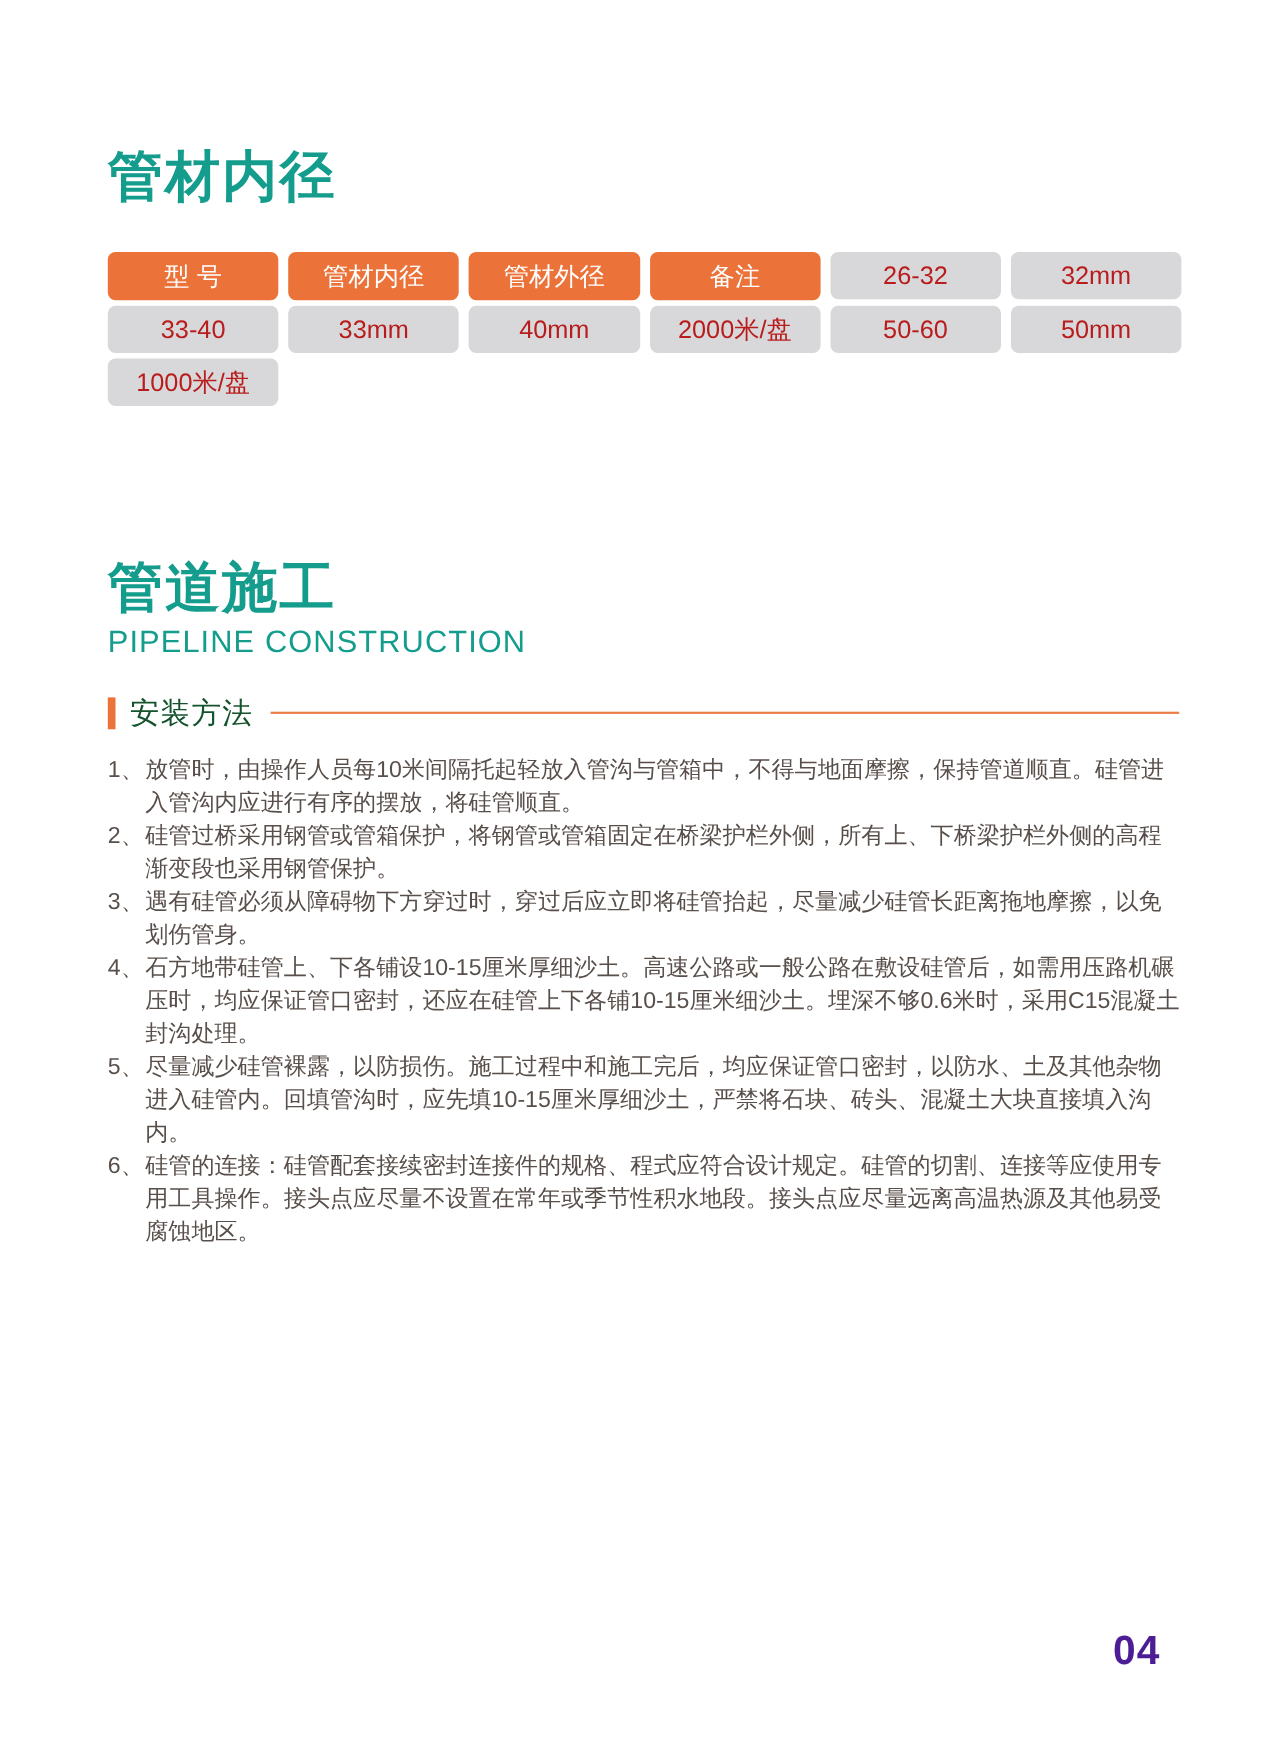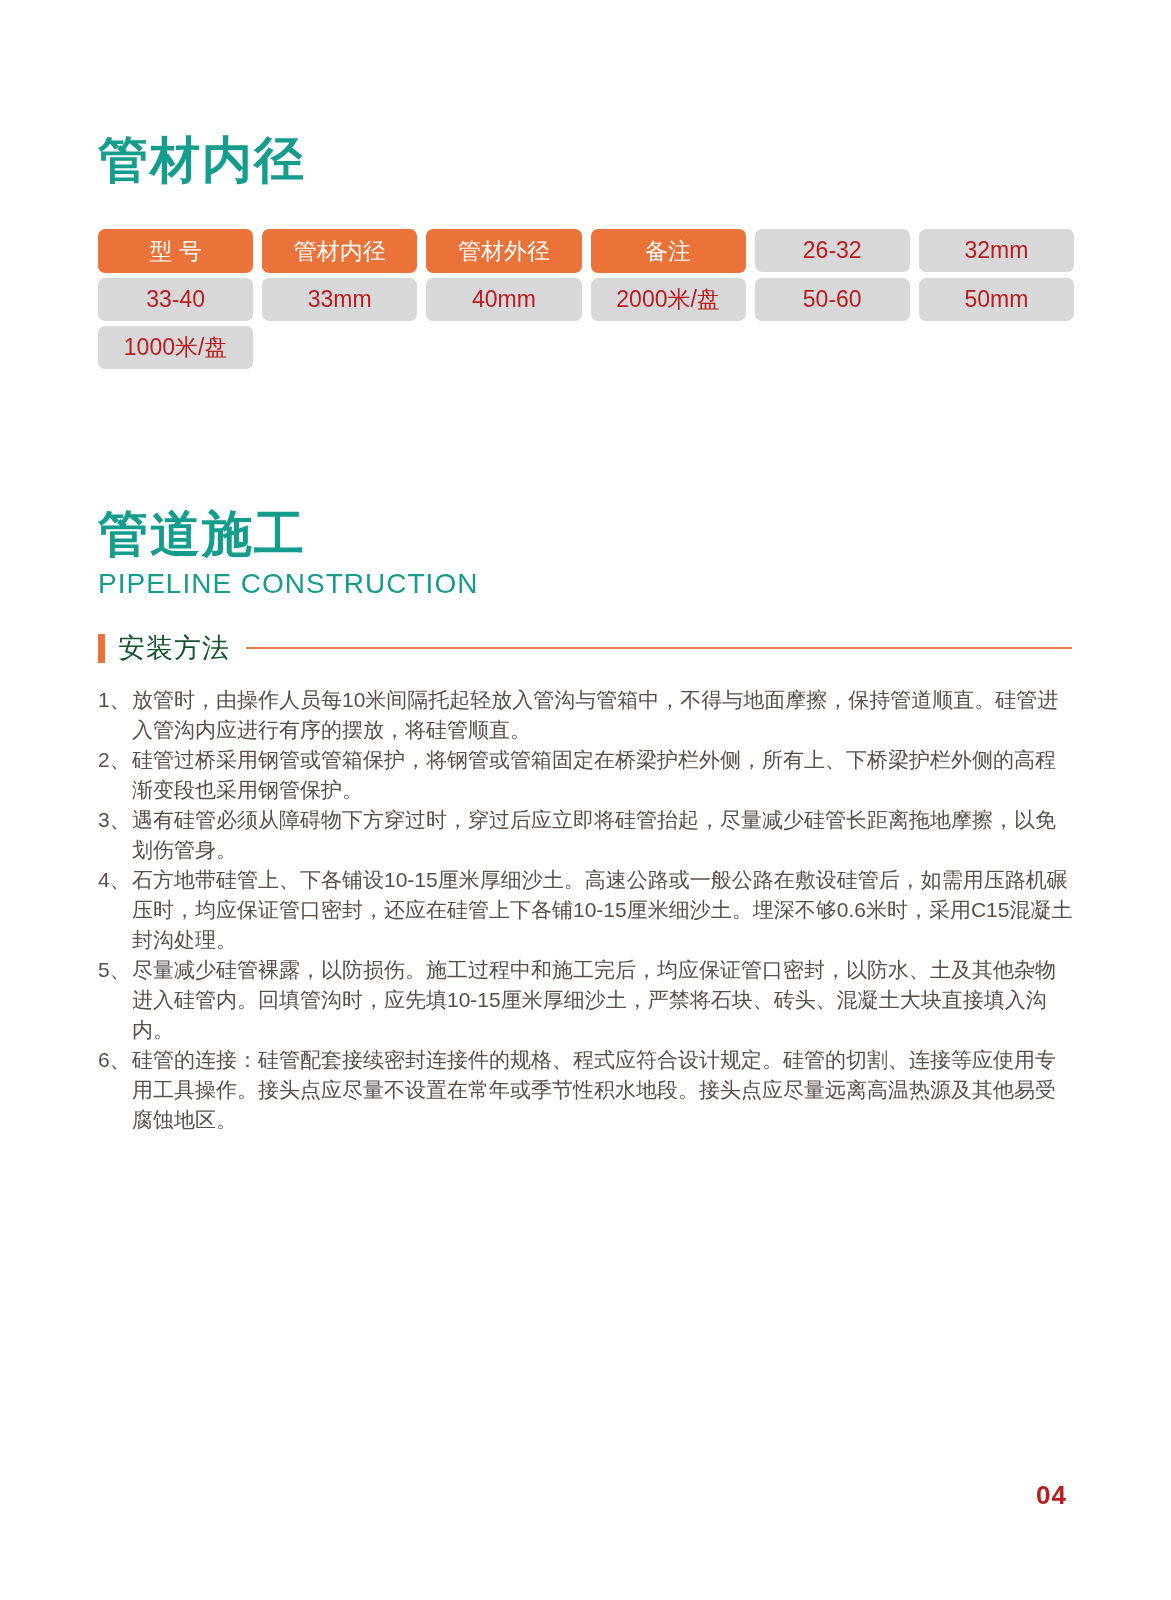--- a/index.html
+++ b/index.html
@@ -92,25 +92,25 @@
     line-height: 30px;
     color: #584f4a;
   }
   .install-item { display: flex; }
   .install-item .num { flex: none; width: 34px; }
   .install-item .txt { flex: 1; }
   
   .page-number {
     position: absolute;
     top: 1480px;
-    right: 104px;
-    font-size: 26px;
+    right: 116px;
+    font-size: 37px;
     font-weight: bold;
     letter-spacing: 1px;
-    color: #b91c1c;
+    color: #4c1d95;
   }
 </style>
 </head>
 <body>
 
 <div class="page">
 
   <div class="section-block spec-block">
     <h1 class="title-zh">管材内径</h1>
 

